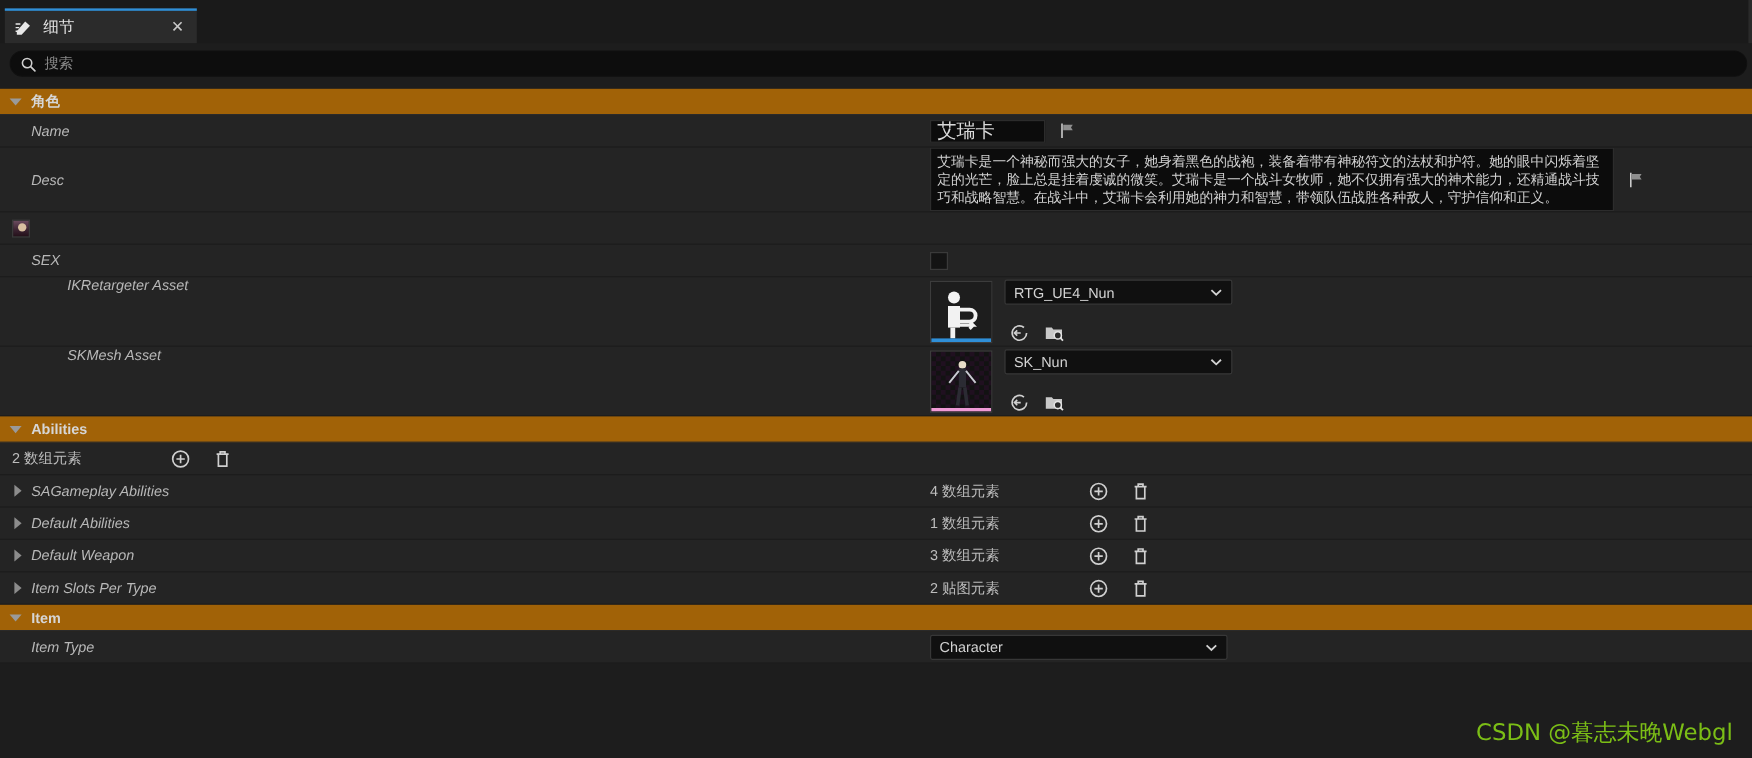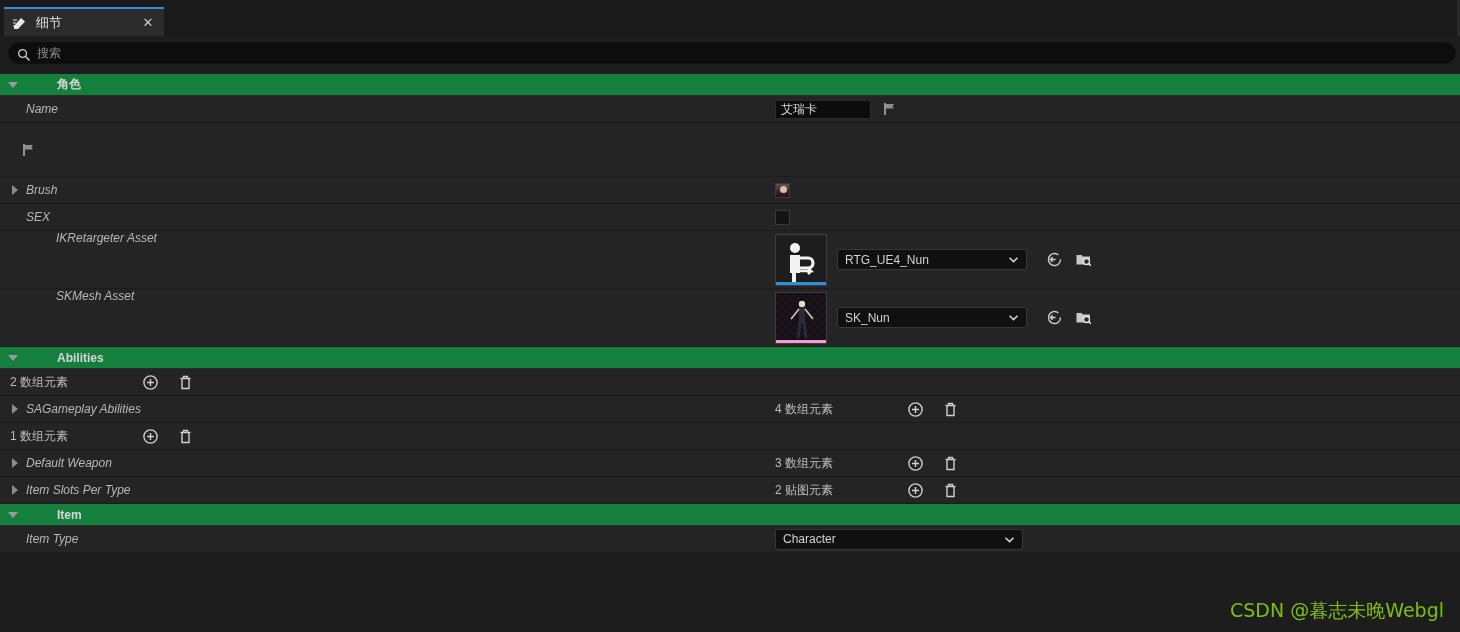--- a/index.html
+++ b/index.html
@@ -40,23 +40,22 @@
     flex: 1; background: transparent; border: none; outline: none;
     color: #b5b5b5; font-size: 12px; font-family: inherit;
   }
   .search-input::placeholder { color: #8a8a8a; }
 
   
   .plist { position: absolute; left: 0; top: 74px; width: 1460px; }
 
   .section-header {
     display: flex; align-items: center; height: 22px;
-    background: #15803d; border-bottom: 1px solid #2a2a2a;
+    background: #a16207; border-bottom: 1px solid #2a2a2a;
     padding-left: 8px;
-    gap: 31px;
   }
   .section-header .tri { margin-right: 8px; }
   .section-title { font-size: 12px; color: #d6d6d6; font-weight: bold; }
 
   .row {
     display: flex; align-items: center; min-height: 27px;
     background: #242424; border-bottom: 1px solid #1c1c1c;
   }
   .row.tall { min-height: 54px; }
   .row.asset { min-height: 58px; align-items: stretch; }
@@ -77,21 +76,21 @@
     border-top: 6px solid #9a9a9a;
   }
   .tri-right {
     width: 0; height: 0; border-top: 5px solid transparent; border-bottom: 5px solid transparent;
     border-left: 6px solid #8c8c8c;
   }
 
   
   .text-field {
     height: 19px; background: #0c0c0c; border: 1px solid #2c2c2c;
-    color: #d9d9d9; font-size: 12px; font-family: inherit;
+    color: #d9d9d9; font-size: 16px; font-family: inherit;
     padding: 0 5px; display: flex; align-items: center;
   }
   .name-field { width: 96px; }
   .flag-icon { width: 14px; height: 14px; margin-left: 12px; flex: none; }
   .desc-box {
     width: 570px; min-height: 44px; background: #0c0c0c; border: 1px solid #2c2c2c;
     color: #d2d2d2; font-size: 11.5px; line-height: 15px; padding: 3px 5px;
     font-family: "DejaVu Sans", sans-serif;
   }
   .thumb-small {
@@ -103,21 +102,21 @@
     content:""; position:absolute; left:4px; top:2px; width:7px; height:7px;
     border-radius:50%; background:#d8c0a0;
   }
   .swatch { width: 15px; height: 15px; background: #141414; border: 1px solid #3a3a3a; }
 
   .asset-thumb {
     width: 52px; height: 52px; flex: none; border: 1px solid #3c3c3c;
     position: relative; overflow: hidden; background: #1b1b1b;
   }
   .asset-thumb .bar { position: absolute; left: 0; bottom: 0; width: 100%; height: 3px; }
-  .asset-right { margin-left: 10px; display: flex; flex-direction: row; gap: 15px; }
+  .asset-right { margin-left: 10px; display: flex; flex-direction: column; gap: 15px; }
   .combo {
     width: 190px; height: 21px; background: #101010; border: 1px solid #373737;
     border-radius: 2px; display: flex; align-items: center; padding: 0 7px;
     color: #d2d2d2; font-size: 12px; cursor: pointer;
   }
   .combo .cname { flex: 1; }
   .chev { width: 11px; height: 11px; }
   .icon-row { display: flex; align-items: center; gap: 12px; padding-left: 4px; }
   .mini-icon { width: 17px; height: 17px; cursor: pointer; }
 
@@ -180,37 +179,36 @@
         <span class="flag-icon">
           <svg viewBox="0 0 14 14" width="14" height="14">
             <path d="M2 1 v12" stroke="#d0d0d0" stroke-width="1.3"></path>
             <path d="M3 2 h8 l-1.5 2.2 L11 6.6 H3 Z" fill="#8e8e8e"></path>
           </svg>
         </span>
       </div>
     </div>
 
     <div class="row tall">
-      <div class="row-value">
+      <div class="row-label">
+        <span class="expander"></span>
+        <span class="label-text">Desc</span>
+      </div>
+      <div class="row-value">
+        <div class="desc-box">艾瑞卡是一个神秘而强大的女子，她身着黑色的战袍，装备着带有神秘符文的法杖和护符。她的眼中闪烁着坚定的光芒，脸上总是挂着虔诚的微笑。艾瑞卡是一个战斗女牧师，她不仅拥有强大的神术能力，还精通战斗技巧和战略智慧。在战斗中，艾瑞卡会利用她的神力和智慧，带领队伍战胜各种敌人，守护信仰和正义。</div>
         <span class="flag-icon">
           <svg viewBox="0 0 14 14" width="14" height="14">
             <path d="M2 1 v12" stroke="#d0d0d0" stroke-width="1.3"></path>
             <path d="M3 2 h8 l-1.5 2.2 L11 6.6 H3 Z" fill="#8e8e8e"></path>
           </svg>
         </span>
       </div>
     </div>
 
     <div class="row">
-      <div class="row-label">
-        <span class="expander">
-            <span class="tri-right"></span>
-          </span>
-        <span class="label-text">Brush</span>
-      </div>
       <div class="row-value">
         <div class="thumb-small"></div>
       </div>
     </div>
 
     <div class="row">
       <div class="row-label">
         <span class="expander"></span>
         <span class="label-text">SEX</span>
       </div>
@@ -358,20 +356,26 @@
           <span class="mini-icon">
             <svg viewBox="0 0 17 17" width="17" height="17">
                 <path d="M3.5 4.5 h10 M6.5 4.5 v-2 h4 v2 M5 4.5 v10 h7 v-10" fill="none" stroke="#cfcfcf" stroke-width="1.4"></path>
               </svg>
           </span>
         </span>
       </div>
     </div>
 
     <div class="row">
+      <div class="row-label">
+        <span class="expander">
+            <span class="tri-right"></span>
+          </span>
+        <span class="label-text">Default Abilities</span>
+      </div>
       <div class="row-value">
         <span class="arr-count">1 数组元素</span>
         <span class="arr-btns">
           <span class="mini-icon">
             <svg viewBox="0 0 17 17" width="17" height="17">
                 <circle cx="8.5" cy="8.5" r="6.6" fill="none" stroke="#cfcfcf" stroke-width="1.4"></circle>
                 <path d="M8.5 5 v7 M5 8.5 h7" stroke="#cfcfcf" stroke-width="1.4"></path>
               </svg>
           </span>
           <span class="mini-icon">

